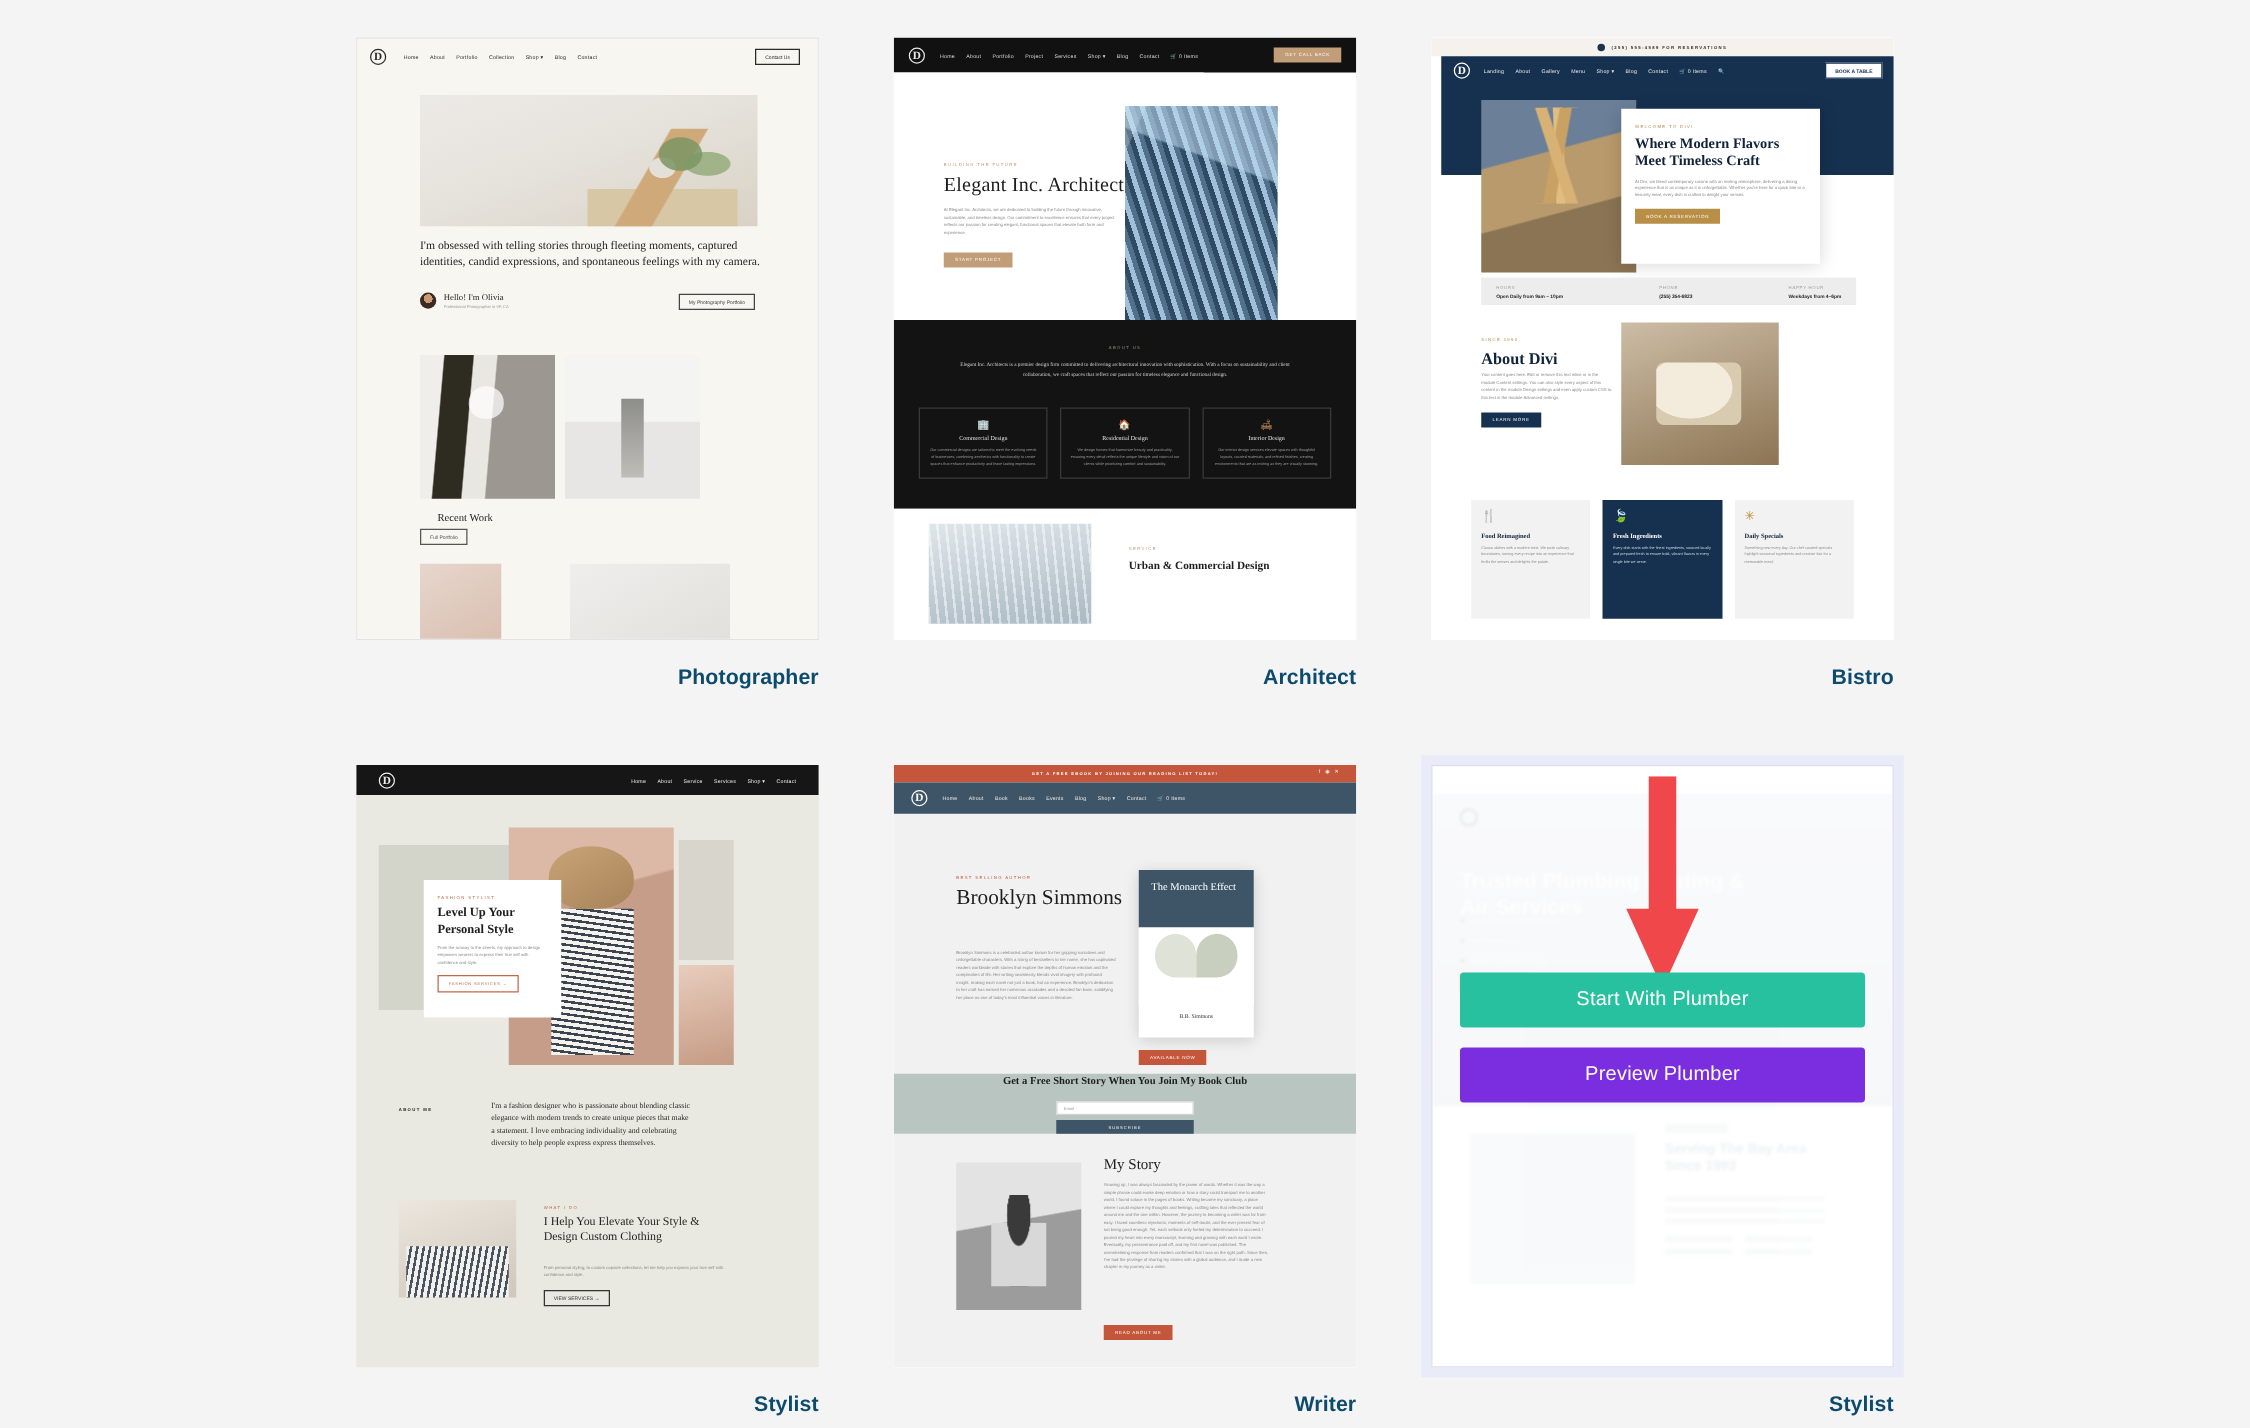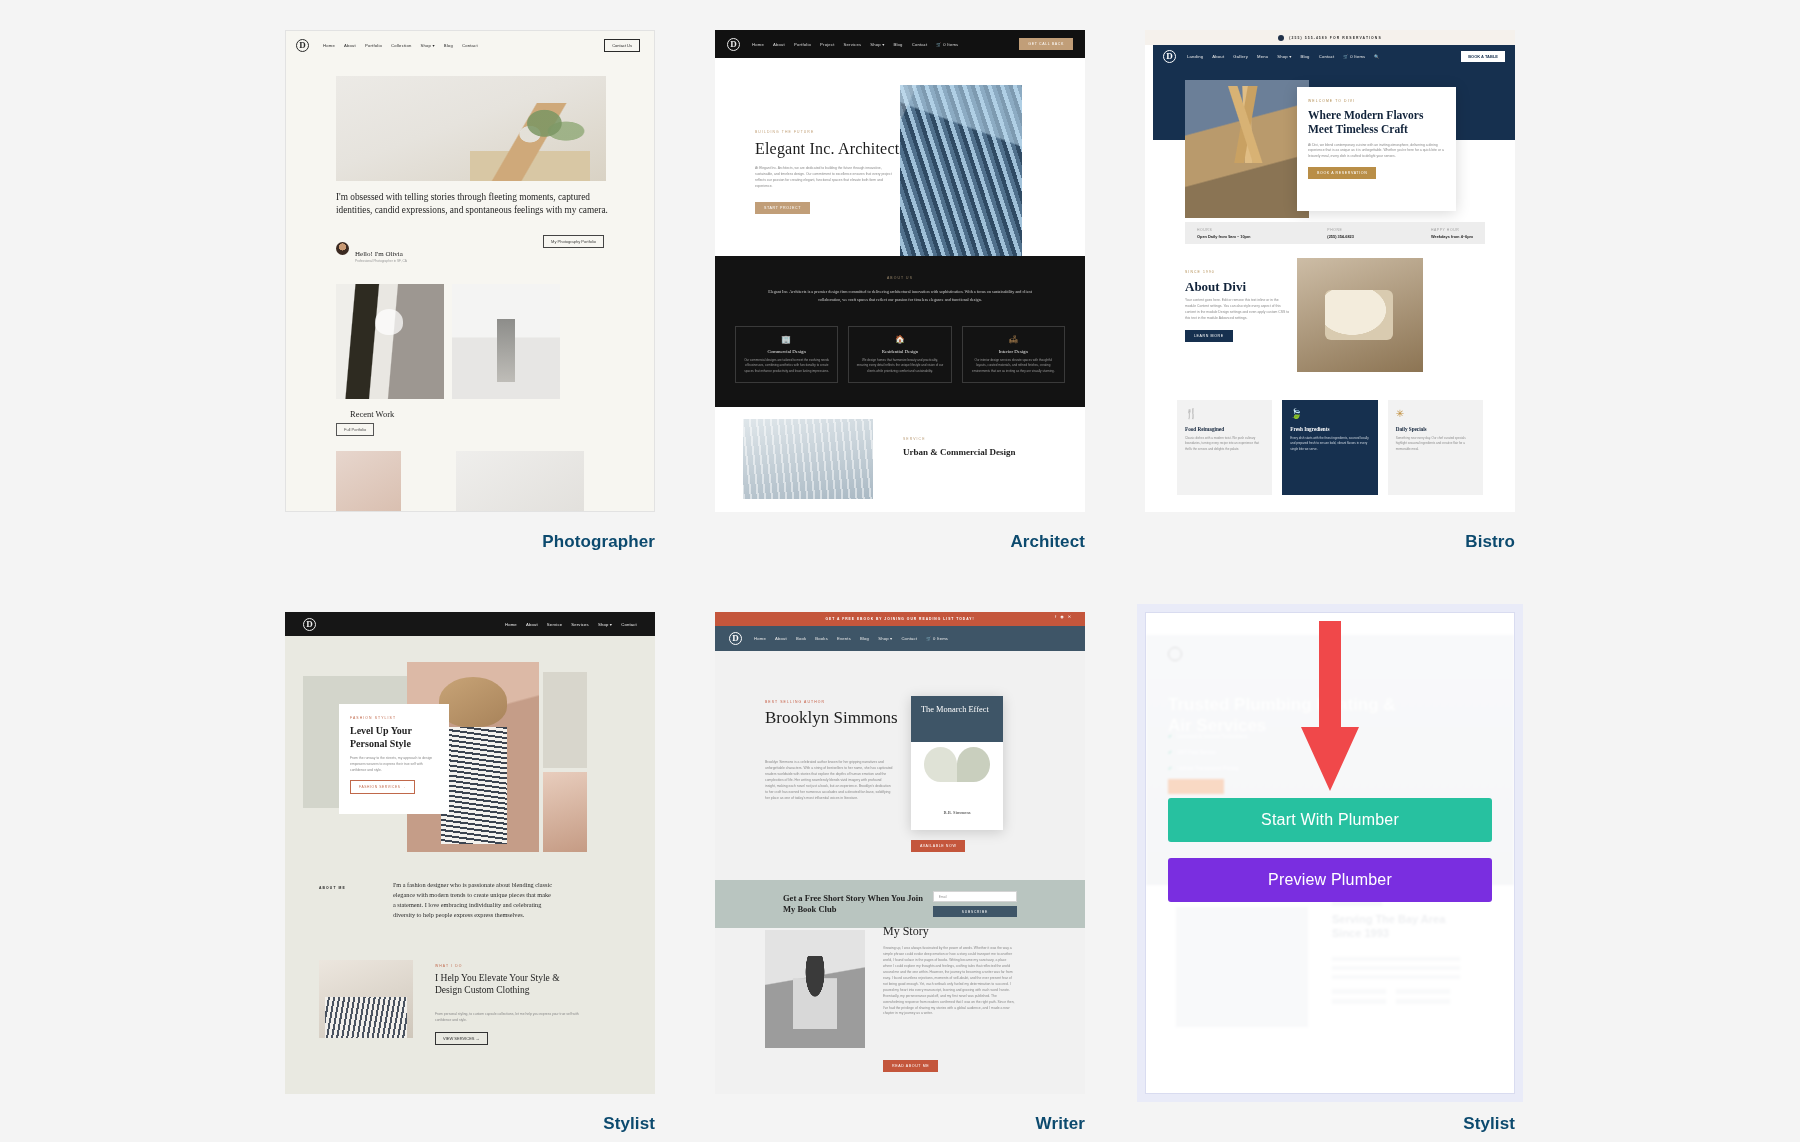--- a/index.html
+++ b/index.html
@@ -64,21 +64,21 @@
       radial-gradient(ellipse at 80% 36%, rgba(143,168,118,.8) 0 13%, transparent 14%),
       radial-gradient(ellipse at 50% 40%, rgba(230,230,226,.9) 0 12%, transparent 13%),
       linear-gradient(120deg,transparent 40%, #cfa97a 41% 58%, transparent 59%),
       linear-gradient(0deg,#d8c7a4 0 38%, transparent 38%);
   }
   .ph-quote { position:absolute; left:50px; top:160px; width:272px;
     font-family:"Liberation Serif",serif; font-size:9.3px; line-height:1.42; color:#242424;}
   .ph-author { position:absolute; left:50px; top:203px; display:flex; align-items:center; gap:6px;}
   .ph-avatar { width:13px;height:13px;border-radius:50%;
     background:radial-gradient(circle at 50% 38%,#c99a74 0 34%, #3b2a22 35%);}
-  .ph-name { font-family:"Liberation Serif",serif; font-size:7px; color:#242424;margin-top:16px;}
+  .ph-name { font-family:"Liberation Serif",serif; font-size:7px; color:#242424;}
   .ph-role { font-size:3.2px; color:#9a9a9a; margin-top:1px;}
   .ph-portbtn { position:absolute; right:50px; top:204px; color:#444; }
   .ph-g1 { position:absolute; left:50px; top:253px; width:108px; height:115px;
     background:linear-gradient(95deg,#efeeea 0 16%, #2e2b21 17% 36%, #e9e7e2 37% 52%, #9d9791 53% 100%); }
   .ph-g1::after{content:"";position:absolute;left:36%;top:22%;width:26%;height:22%;border-radius:50% 50% 46% 46%;
     background:rgba(255,255,255,.72);}
   .ph-g2 { position:absolute; left:166px; top:253px; width:108px; height:115px;
     background:linear-gradient(180deg,#f4f4f3 0 46%, #e7e6e4 47% 100%); }
   .ph-g2::after{content:"";position:absolute;left:42%;top:30%;width:16%;height:55%;
     background:linear-gradient(180deg,#8d8d8a,#bfbdb8);filter:blur(.6px);}
@@ -217,22 +217,22 @@
   .wr-p{position:absolute;left:50px;top:148px;width:128px;}
   .wr-book{position:absolute;left:196px;top:84px;width:92px;height:134px;background:#fff;
     box-shadow:0 2px 12px rgba(0,0,0,.17);}
   .wr-book .bh{height:46px;background:#3e5567;color:#fff;
     font-family:"Liberation Serif",serif;font-size:8.4px;line-height:1.22;padding:9px 10px;}
   .wr-book .bart{height:62px;background:#fff;position:relative;}
   .wr-book .bart::before{content:"";position:absolute;left:14%;top:8%;width:36%;height:56%;border-radius:50% 50% 0 50%;background:#dfe2d6;}
   .wr-book .bart::after{content:"";position:absolute;right:14%;top:8%;width:36%;height:56%;border-radius:50% 50% 50% 0;background:#c9cfbe;}
   .wr-book .bf{text-align:center;font-family:"Liberation Serif",serif;font-size:4.6px;color:#333;padding-top:6px;}
   .wr-bbtn{position:absolute;left:196px;top:228px;background:#c4563c;}
-  .wr-mail{position:absolute;left:0;top:268px;width:100%;height:48px;background:#b9c5c0;
-    display:flex;align-items:center;justify-content:space-between;padding:0 68px;}
+  .wr-mail{position:absolute;left:0;top:247px;width:100%;height:48px;background:#b9c5c0;
+    display:flex;align-items:center;justify-content:space-between;padding:0 68px;flex-direction:column;}
   .wr-mail h4{font-family:"Liberation Serif",serif;font-size:8.5px;line-height:1.32;color:#1f1f1f;}
   .wr-fields{display:flex;flex-direction:column;gap:4px;width:110px;}
   .wr-in{height:11px;background:#fff;border:.6px solid #d4d4d4;font-size:3.2px;color:#999;display:flex;align-items:center;padding:0 5px;}
   .wr-sub{height:11px;background:#3e5567;color:#fff;font-size:3.3px;display:flex;align-items:center;justify-content:center;letter-spacing:.8px;}
   .wr-simg{position:absolute;left:50px;top:318px;width:100px;height:118px;
     background:linear-gradient(170deg,#e3e3e3 0 40%, #9c9c9c 41% 100%);}
   .wr-simg::after{content:"";position:absolute;left:28%;top:22%;width:44%;height:62%;
     background:radial-gradient(ellipse at 50% 22%, #3a3a3a 0 30%, transparent 31%),
                linear-gradient(180deg,transparent 30%, #d8d8d8 31%);}
   .wr-sh{position:absolute;left:168px;top:312px;font-family:"Liberation Serif",serif;font-size:12px;color:#1d1d1d;}
@@ -259,21 +259,21 @@
   .pl-body{position:absolute;left:0;top:272px;width:100%;bottom:0;background:#fff;}
   .pl-bimg{position:absolute;left:30px;top:22px;width:132px;height:120px;background:#eceef1;}
   .pl-beye{position:absolute;left:186px;top:14px;width:50px;height:7px;background:#eceef1;}
   .pl-bh{position:absolute;left:186px;top:28px;width:128px;font-size:11px;font-weight:bold;line-height:1.25;color:#cfd3d9;}
   .pl-bp{position:absolute;left:186px;top:72px;width:128px;}
   .pl-bp i{display:block;height:4px;background:#eef0f2;margin-bottom:5px;}
   .pl-grid{position:absolute;left:186px;top:104px;width:128px;display:flex;flex-wrap:wrap;gap:5px 10px;}
   .pl-grid i{width:54px;height:5px;background:#eef0f2;}
 
   .arrow{ position:absolute; left:50%; transform:translateX(-50%); top:8px; width:68px; height:174px; z-index:5; }
-  .btn-stack{ position:absolute; left:22px; right:22px; top:185px; z-index:6; }
+  .btn-stack{ position:absolute; left:22px; right:22px; top:165px; z-index:6; }
   .big-btn{
     display:block;width:100%;height:44px;line-height:44px;text-align:center;
     font-size:16px;color:#fff;border-radius:3px;letter-spacing:.2px;
   }
   .btn-start{ background:#27c1a0; }
   .btn-preview{ background:#7a2ee0; margin-top:16px; }
 </style>
 </head>
 <body>
 

